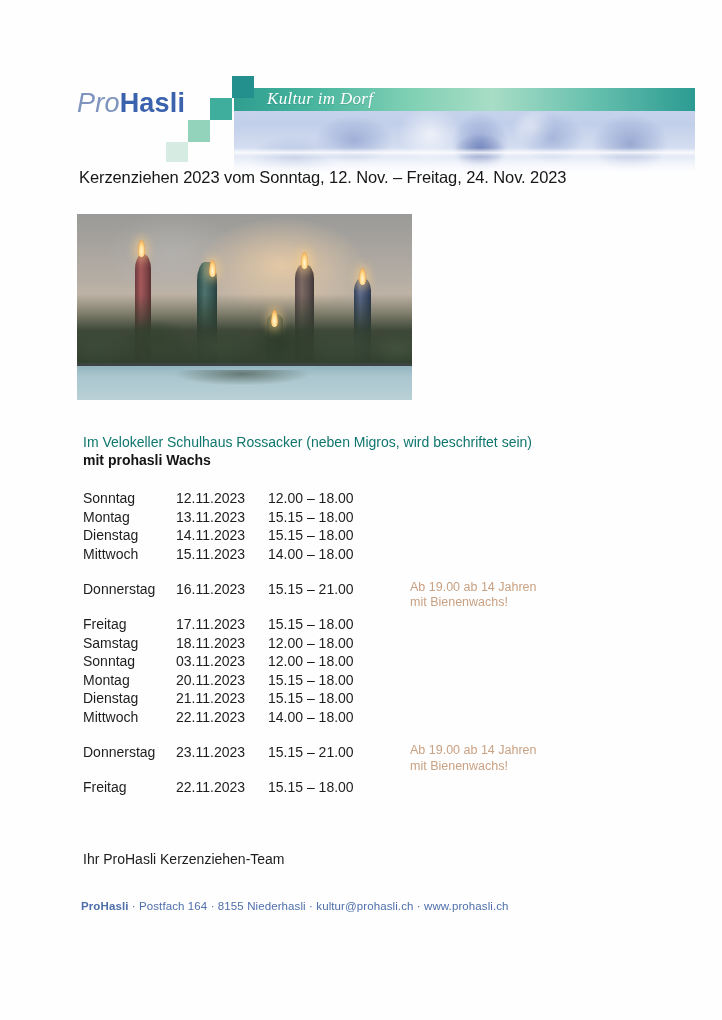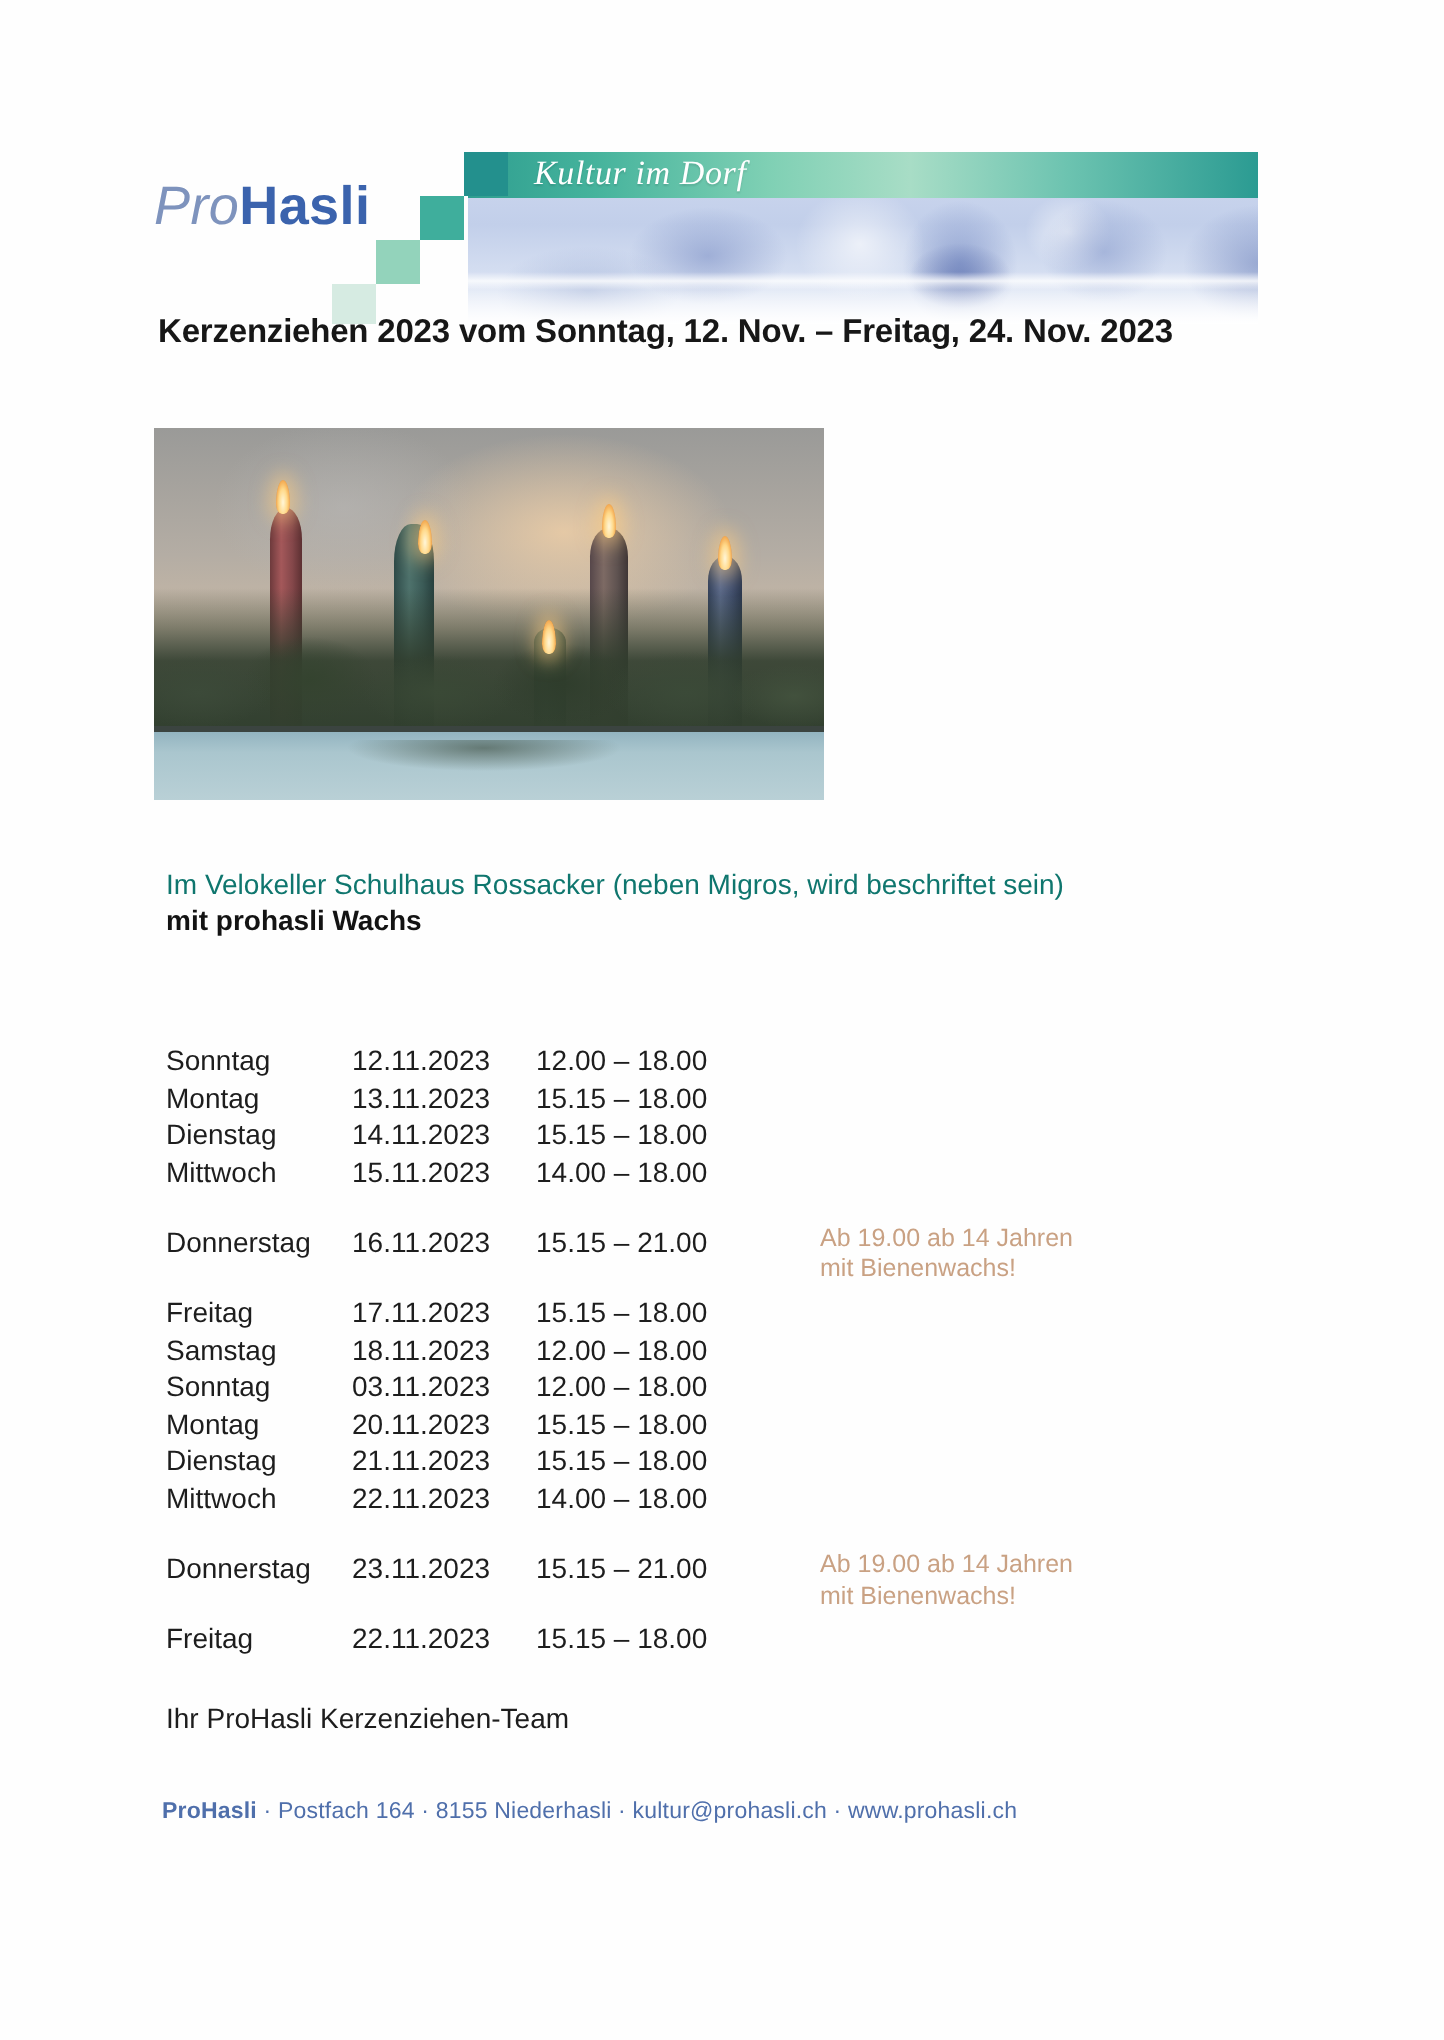--- a/index.html
+++ b/index.html
@@ -45,22 +45,22 @@
     font-weight: 400;
   }
   .logo .hasli {
     font-weight: bold;
     color: #3b63ad;
   }
 
   .banner {
     position: absolute;
     left: 157px;
-    top: 0px;
-    width: 395px;
+    top: 12px;
+    width: 461px;
     height: 86px;
     overflow: hidden;
   }
   
   .banner-photo {
     position: absolute;
     left: 0; top: 0;
     width: 100%;
     height: 100%;
     background:
@@ -116,23 +116,23 @@
   .sq { position: absolute; }
   .sq1 { left: 155px; top: 0px;  width: 22px; height: 22px; background: #23908d; }
   .sq2 { left: 133px; top: 22px; width: 22px; height: 22px; background: #3fae9c; }
   .sq3 { left: 111px; top: 44px; width: 22px; height: 22px; background: #93d3bb; }
   .sq4 { left: 89px;  top: 66px; width: 22px; height: 20px; background: #d6ebe2; }
 
   
   .title {
     position: absolute;
     left: 79px;
-    top: 157px;
+    top: 168px;
     font-size: 16.5px;
-    font-weight: bold;
+    font-weight: normal;
     color: #171717;
     white-space: nowrap;
     letter-spacing: -.1px;
   }
 
   
   .photo {
     position: absolute;
     left: 77px;
     top: 214px;
@@ -227,21 +227,20 @@
     color: #131313;
     white-space: nowrap;
   }
 
   
   .schedule {
     position: absolute;
     left: 83px;
     top: 490px;
     width: 560px;
-    margin-top: 32px;
   }
   .row {
     position: relative;
     height: 18.6px;
     font-size: 14px;
     color: #1d1d1d;
     white-space: nowrap;
   }
   .row.gap { margin-top: 16.5px; }
   .row .day  { position: absolute; left: 0px; }

